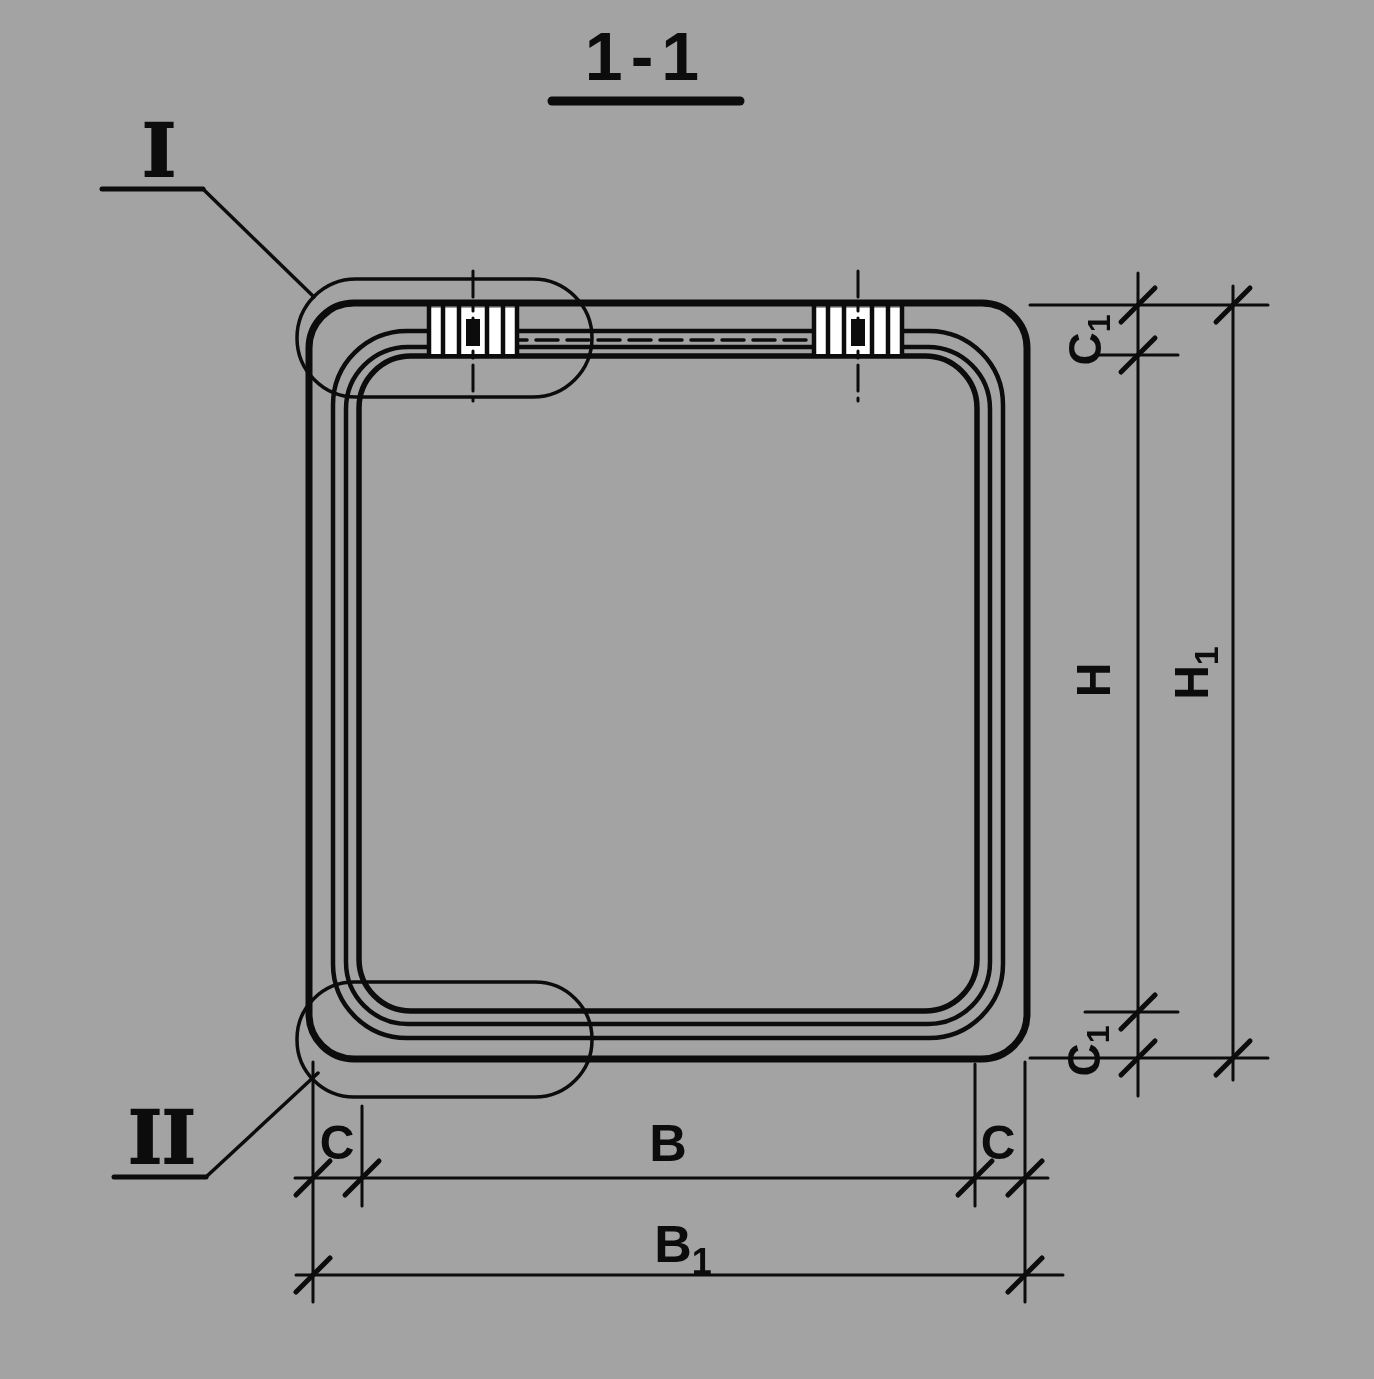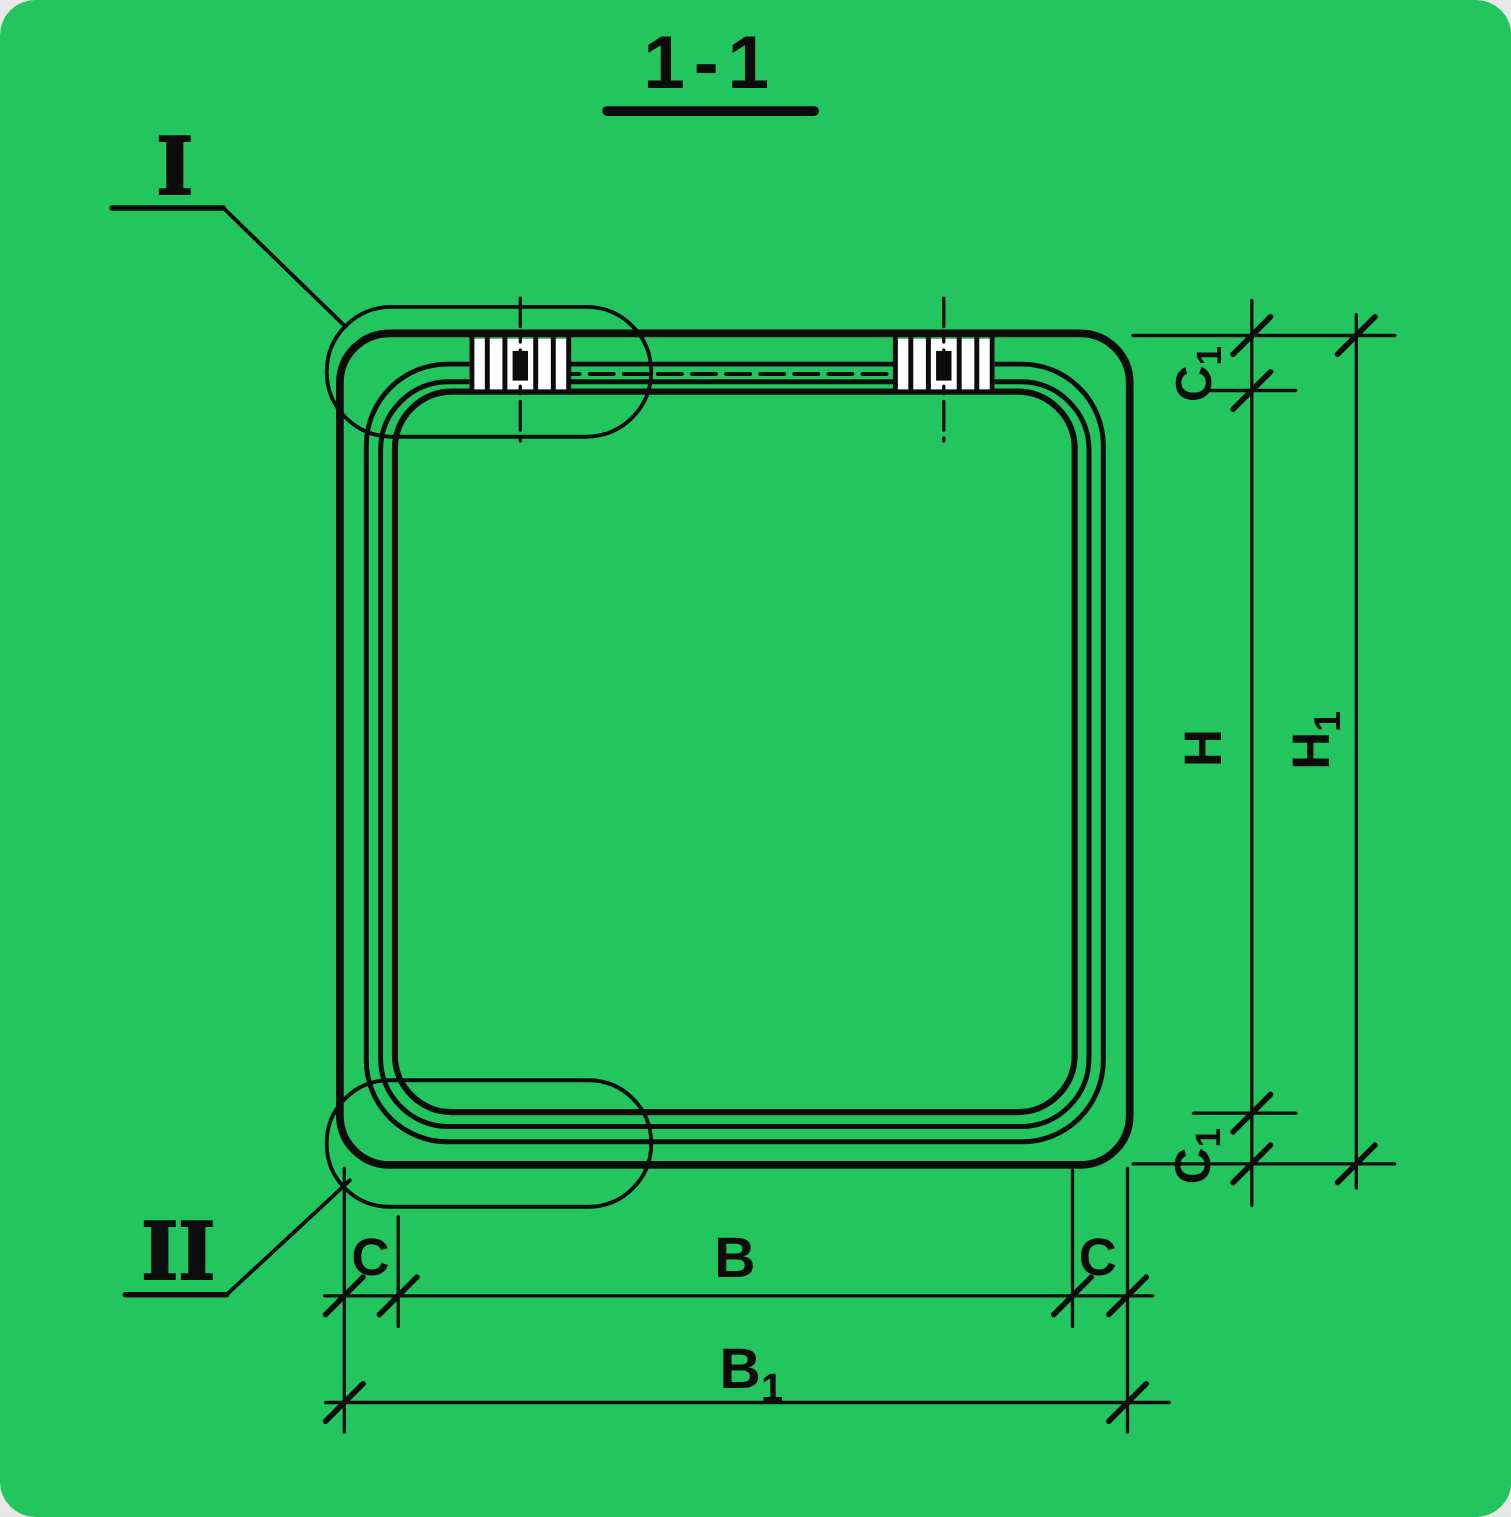--- a/index.html
+++ b/index.html
@@ -1,22 +1,21 @@
 <!DOCTYPE html>
 <html><head>
 <meta charset="utf-8">
 <style>
   html, body { margin: 0; padding: 0; background: #e8e8e8; }
   #stage {
     position: relative;
     width: 1374px; height: 1379px;
-    background: #22c55e;
+    background: #a3a3a3;
     margin: 0 auto;
     overflow: hidden;
-    border-radius: 32px;
   }
   svg { position: absolute; left: 0; top: 0; }
   .stroke  { stroke: #0c0c0c; fill: none; stroke-linecap: round; }
   .heavy   { stroke-width: 7; }
   .med     { stroke-width: 4.5; }
   .med2    { stroke-width: 5.5; }
   .thin    { stroke-width: 3; }
   .thin2   { stroke-width: 3.5; }
   .tick    { stroke: #0c0c0c; stroke-width: 5; stroke-linecap: round; }
   .fillblk { fill: #0c0c0c; stroke: none; }

